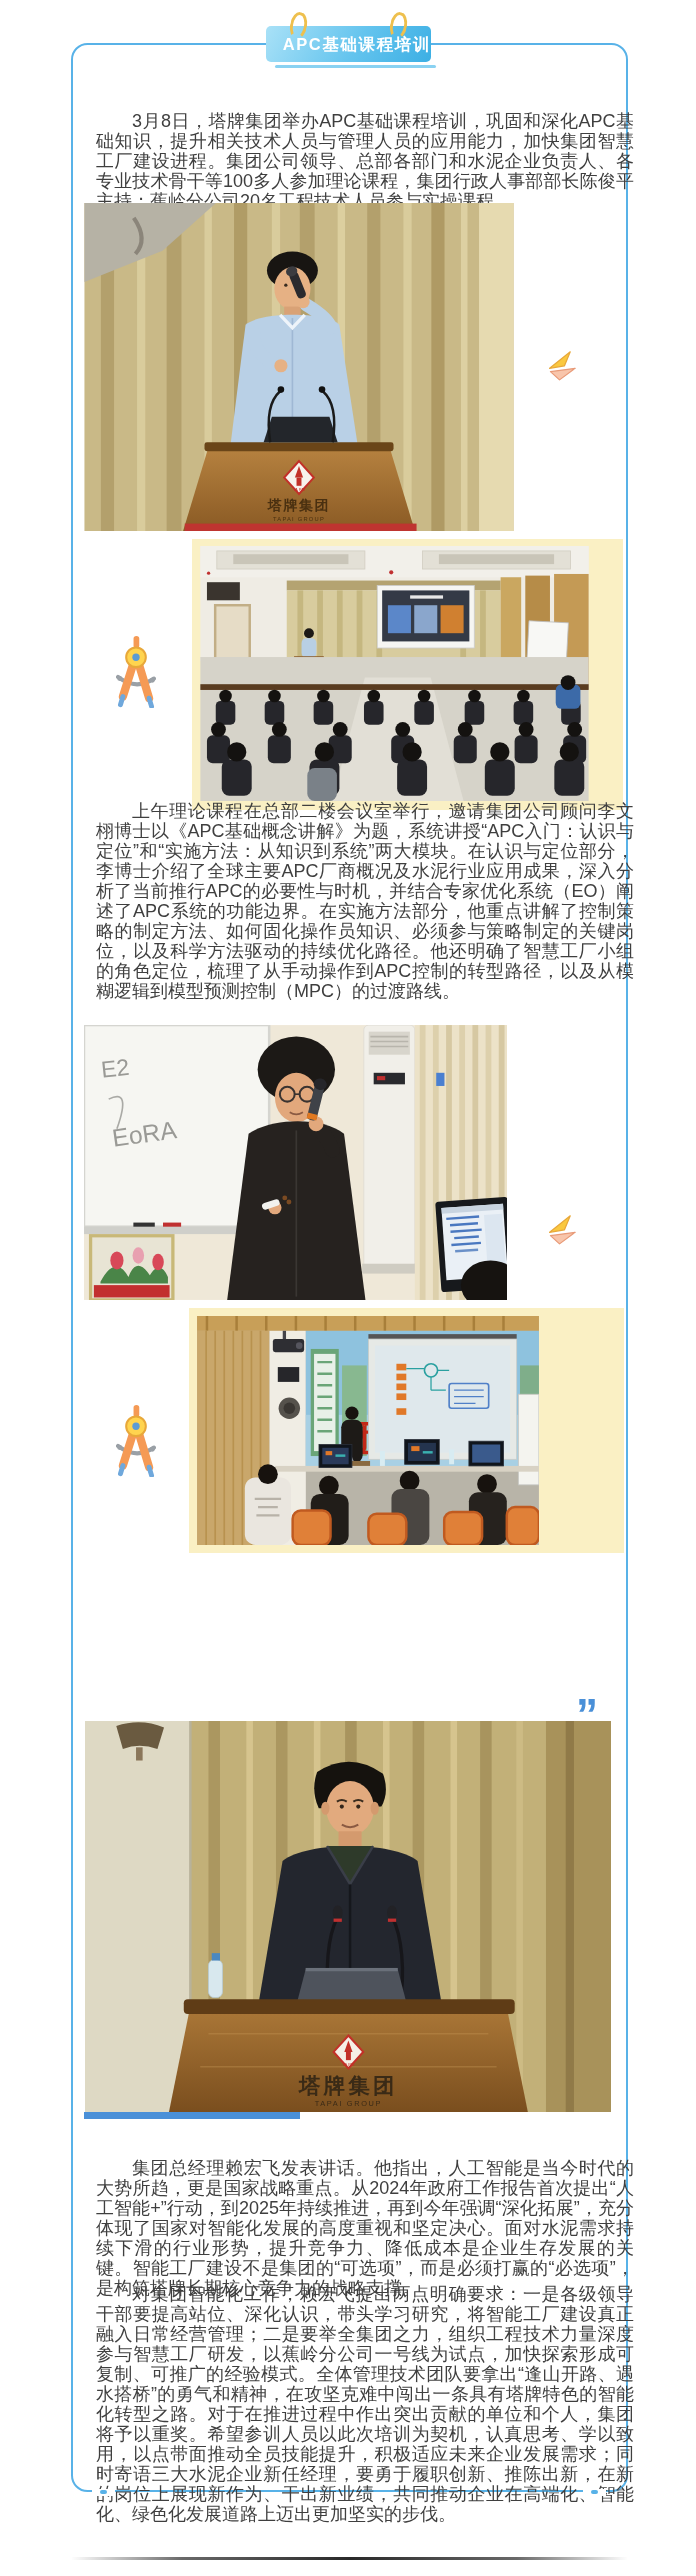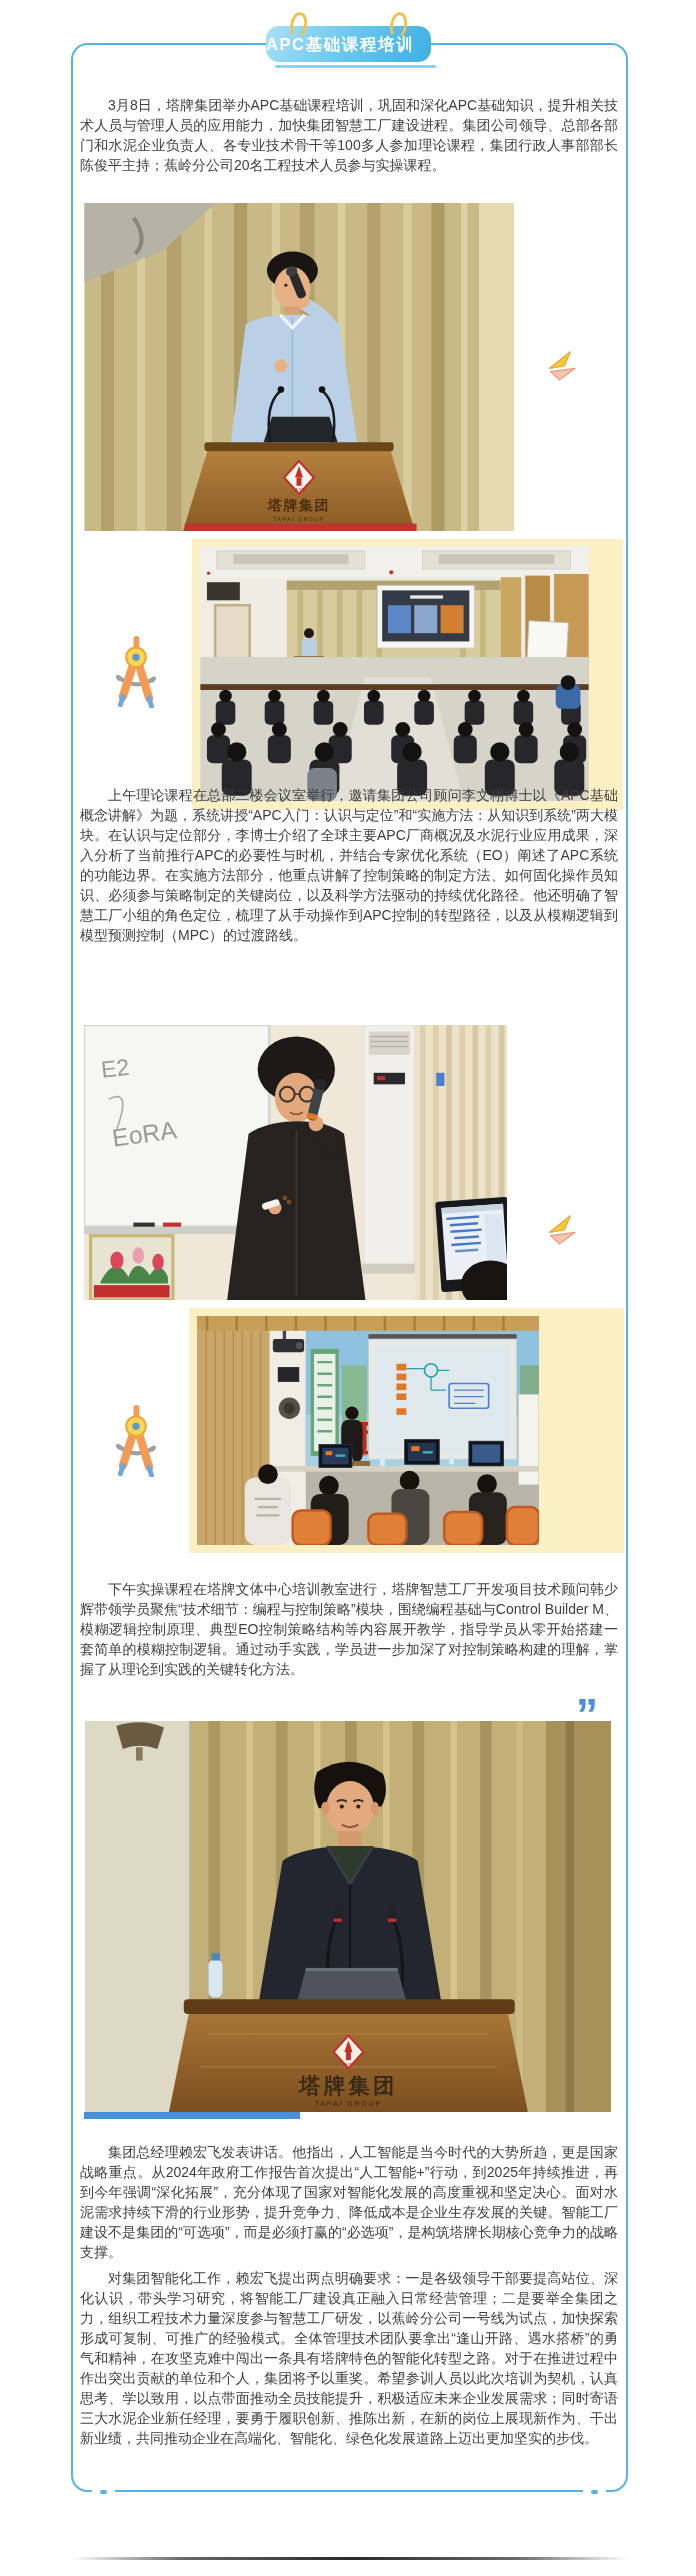--- a/index.html
+++ b/index.html
@@ -1,30 +1,30 @@
 <!DOCTYPE html>
 <html style="font-size:13px"><head>
 <meta charset="utf-8">
 <style>
   html,body{margin:0;padding:0;background:#ffffff;}
   .page{position:relative;width:696px;height:2576px;background:#ffffff;overflow:hidden;
         font-family:"Liberation Sans", sans-serif;margin:0 auto;}
   .frame{position:absolute;left:71px;top:43px;width:557px;height:2449px;box-sizing:border-box;
          border:2.5px solid #58b2e8;border-radius:16.5px;}
   .badge{position:absolute;left:266px;top:25.5px;width:165px;height:36px;line-height:36px;
-         text-align:left;color:#ffffff;font-size:16.5px;font-weight:bold;letter-spacing:1.6px;
+         text-align:right;color:#ffffff;font-size:16.5px;font-weight:bold;letter-spacing:1.6px;
          background:linear-gradient(120deg,#a9e1f7 0%,#64c4ee 55%,#3cafe4 100%);
-         border-radius:13px;z-index:5;}
+         border-radius:5px;z-index:5;}
   .badge-underline{position:absolute;left:275px;top:65px;width:161px;height:3.3px;background:#8ad2f2;
          border-radius:1.6px;z-index:4;}
   .ring{position:absolute;width:10.7px;height:21.4px;border:3.3px solid #eec04e;border-radius:50%;
         border-bottom-color:transparent;z-index:6;}
   .ring-l{left:290px;top:11.5px;transform:rotate(10deg);}
   .ring-r{left:390px;top:11.5px;transform:rotate(10deg);}
-  .para{position:absolute;left:80px;width:538px;margin:0;font-size:14px;line-height:20px;
+  .para{position:absolute;left:80px;width:538px;margin:16px;font-size:18px;line-height:20px;
         color:#3f3f3f;text-align:justify;text-indent:2em;}
   .photo{position:absolute;display:block;}
   .panel{position:absolute;background:#faf0c4;}
   .deco{position:absolute;}
   .quote{position:absolute;left:576px;top:1693px;font-size:44px;line-height:1;font-weight:bold;
          color:#4a90d8;z-index:3;}
   .bluebar{position:absolute;left:84px;top:2112px;width:216px;height:7.4px;background:#4a90d8;}
   .divider{position:absolute;left:71px;top:2557px;width:557px;height:3.3px;border-radius:1.6px;
          background:linear-gradient(to right,rgba(60,60,60,0) 0%,rgba(55,55,55,.75) 20%,
          rgba(30,30,30,.95) 50%,rgba(55,55,55,.75) 80%,rgba(60,60,60,0) 100%);}
@@ -381,21 +381,20 @@
     <circle cx="4" cy="52" r="3" fill="#9aa0a6"></circle>
       <circle cx="44" cy="54" r="3" fill="#9aa0a6"></circle>
     <path d="M20,36 L8,74" stroke="#f59a55" stroke-width="10" stroke-linecap="round"></path>
     <path d="M28,36 L40,76" stroke="#f59a55" stroke-width="10" stroke-linecap="round"></path>
     <path d="M8,74 L5,84" stroke="#6fa8dc" stroke-width="6" stroke-linecap="round"></path>
     <path d="M40,76 L43,86" stroke="#6fa8dc" stroke-width="6" stroke-linecap="round"></path>
     <circle cx="24" cy="26" r="12" fill="#ffd44f" stroke="#e8a83a" stroke-width="2.5"></circle>
     <circle cx="24" cy="26" r="4.5" fill="#5b9bd5"></circle>
   </svg>
 
-  <p class="para" style="top:1579px">下午实操课程在塔牌文体中心培训教室进行，塔牌智慧工厂开发项目技术顾问韩少辉带领学员聚焦“技术细节：编程与控制策略”模块，围绕编程基础与Control Builder M、模糊逻辑控制原理、典型EO控制策略结构等内容展开教学，指导学员从零开始搭建一套简单的模糊控制逻辑。通过动手实践，学员进一步加深了对控制策略构建的理解，掌握了从理论到实践的关键转化方法。</p>
 
   <div class="quote">”</div>
 
   <svg class="photo" style="left:85px;top:1721px" width="526" height="391" viewBox="0 0 639 475">
     <defs>
       <linearGradient id="wood5" x1="0" y1="0" x2="0" y2="1">
         <stop offset="0" stop-color="#a87536"></stop>
           <stop offset="1" stop-color="#7a4e1e"></stop>
       </linearGradient>
     </defs>

